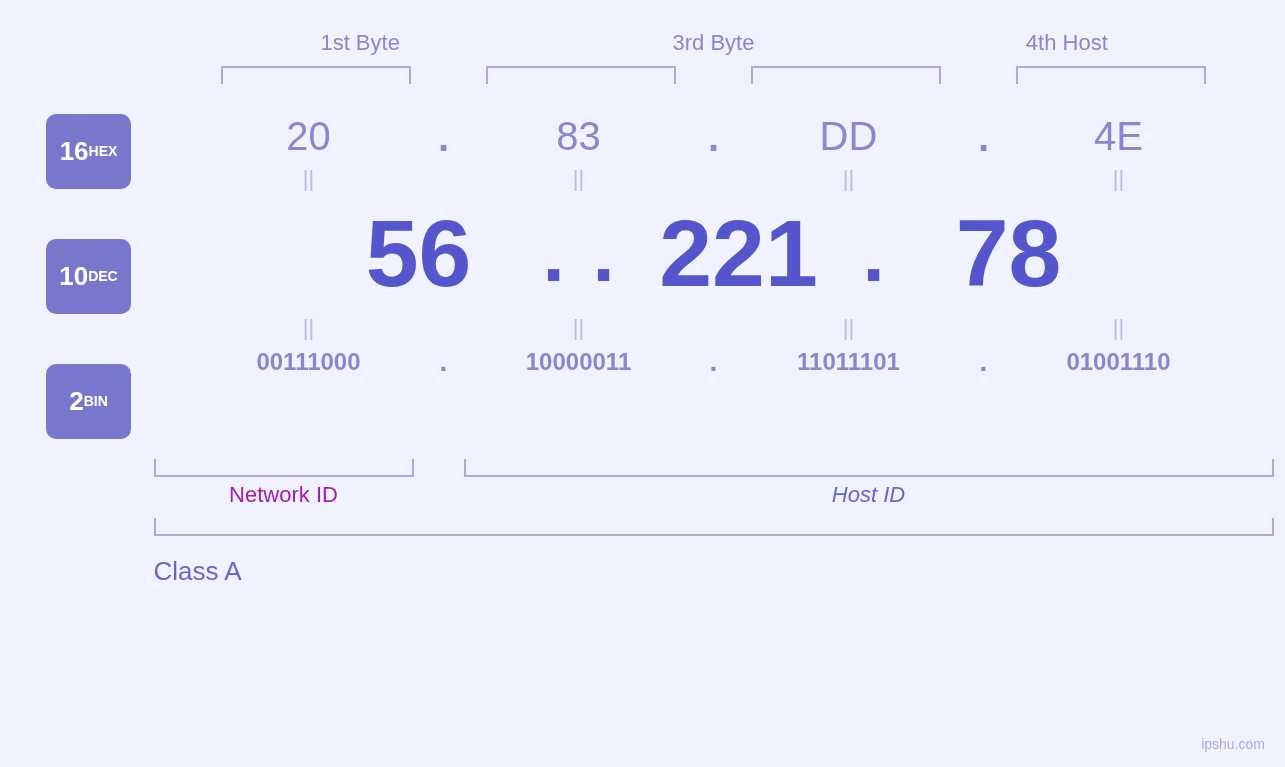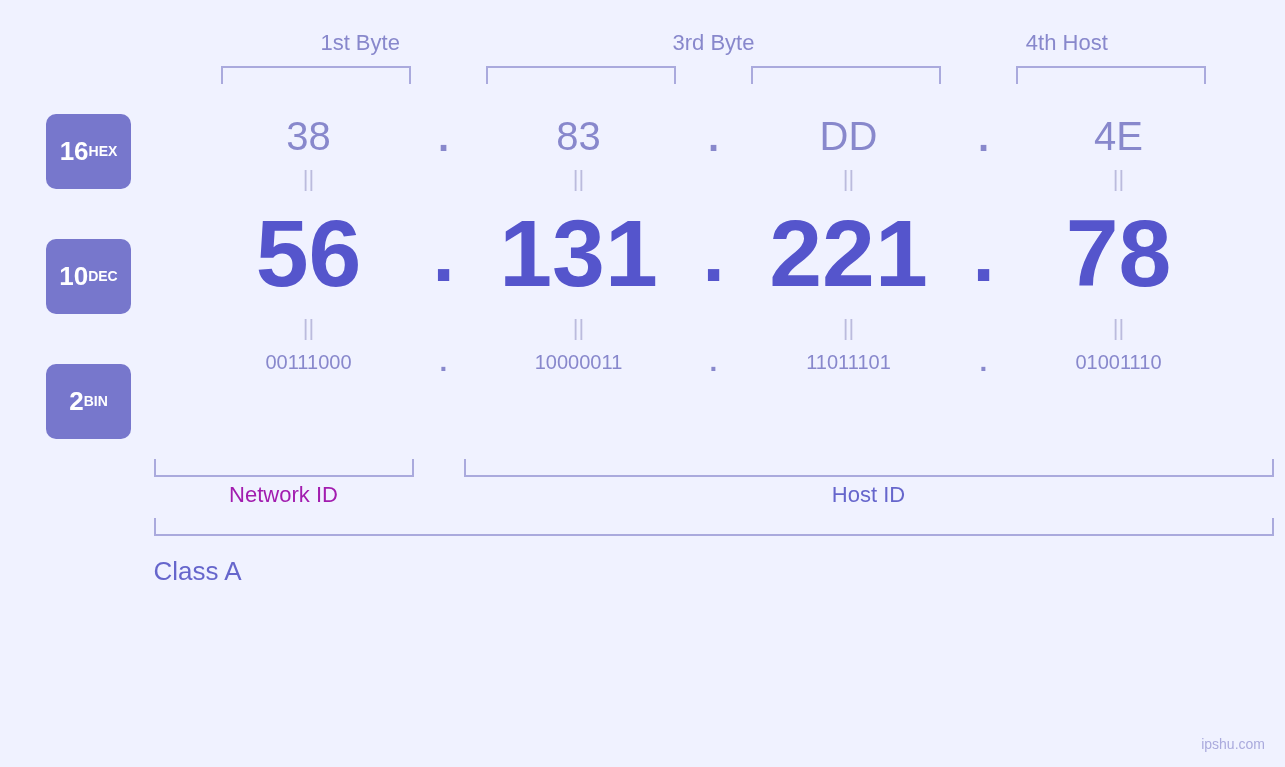--- a/index.html
+++ b/index.html
@@ -134,22 +134,22 @@
       color: #5555cc;
     }
 
     .octet.medium {
       font-size: 40px;
       font-weight: 400;
       color: #8888cc;
     }
 
     .octet.small {
-      font-size: 20px;
-      font-weight: 400;
+      font-size: 24px;
+      font-weight: 700;
       color: #8888cc;
     }
 
     .dot {
       width: 50px;
       text-align: center;
       font-size: 80px;
       color: #5555cc;
       font-weight: 700;
       line-height: 1;
@@ -208,20 +208,21 @@
       font-size: 22px;
       font-weight: 500;
     }
 
     .host-id-label {
       flex: 1;
       text-align: center;
       color: #6666cc;
       font-size: 22px;
       font-weight: 500;
+      font-style: italic;
     }
 
     
     .class-row {
       margin-top: 10px;
       margin-left: 130px;
     }
 
     .class-bracket {
       width: 100%;
@@ -304,21 +305,21 @@
       </div>
       <div class="base-badge">
         <span class="base-number">2</span>
         <span class="base-name">BIN</span>
       </div>
     </div>
 
     <div class="ip-grid">
 
       <div class="ip-row hex-row">
-        <div class="octet medium">38</div>
+        <div class="octet medium">20</div>
         <div class="dot medium">.</div>
         <div class="octet medium">83</div>
         <div class="dot medium">.</div>
         <div class="octet medium">DD</div>
         <div class="dot medium">.</div>
         <div class="octet medium">4E</div>
       </div>
 
       <div class="pipe-row">
         <div class="pipe-group">
@@ -334,21 +335,20 @@
         </div>
         <div class="pipe-spacer"></div>
         <div class="pipe-group">
           <span class="pipe">||</span>
         </div>
       </div>
 
       <div class="ip-row">
         <div class="octet large">56</div>
         <div class="dot">.</div>
-        <div class="octet large">131</div>
         <div class="dot">.</div>
         <div class="octet large">221</div>
         <div class="dot">.</div>
         <div class="octet large">78</div>
       </div>
 
       <div class="pipe-row">
         <div class="pipe-group">
           <span class="pipe">||</span>
         </div>

